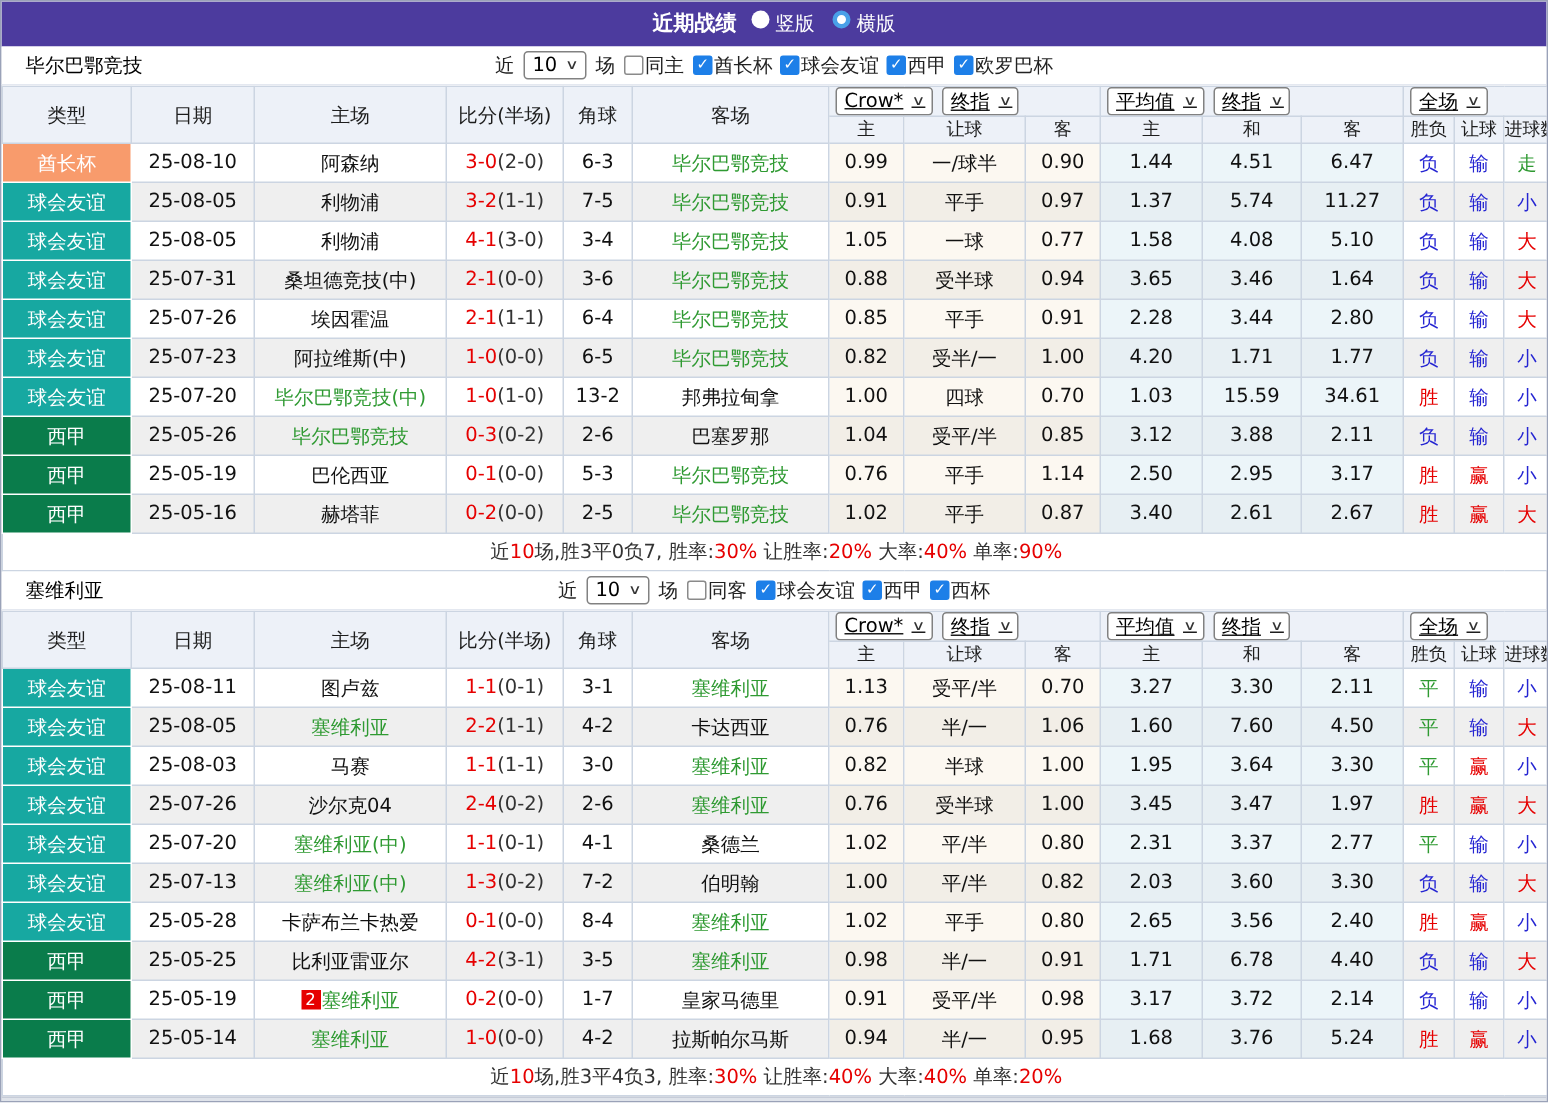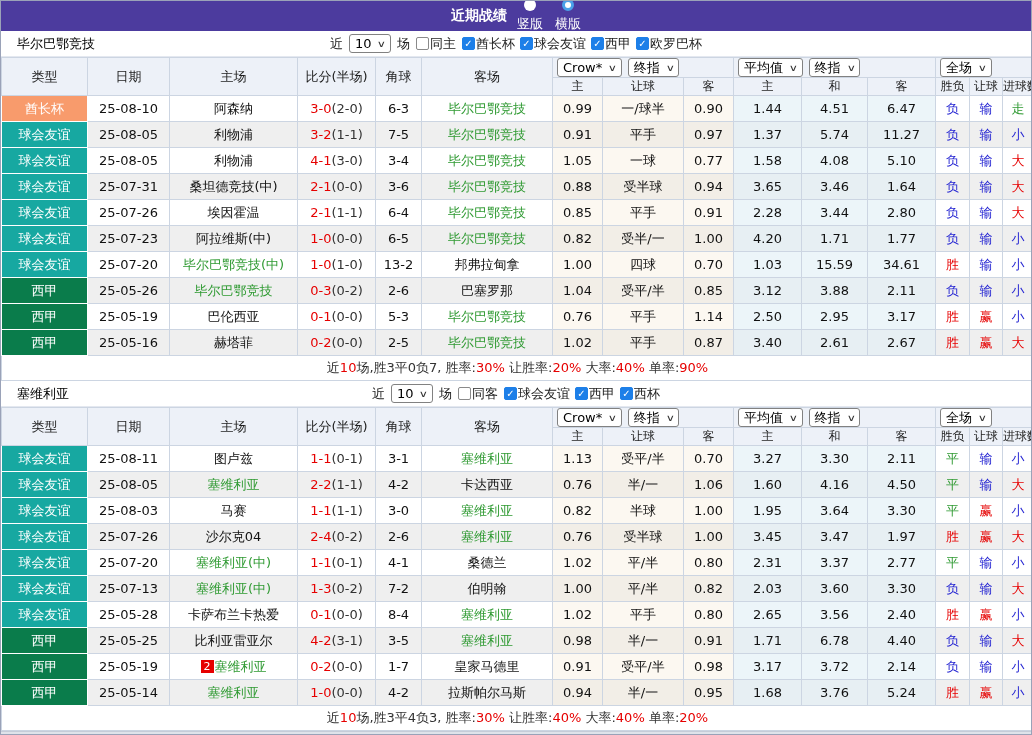--- a/index.html
+++ b/index.html
@@ -2,40 +2,40 @@
 <html><head>
 <meta charset="utf-8">
 <style>
   * { box-sizing: border-box; }
   body { margin:0; background:#fff; font-family:"DejaVu Sans","Liberation Sans",sans-serif; font-size:13px; color:#222; }
   .page { width:1032px; height:735px; border:1px solid #9aa2b8; overflow:hidden; background:#fff; position:relative; }
 
   
   .titlebar { height:30px; background:#4c3b9e; color:#fff; display:flex; align-items:center; justify-content:center; gap:10px; }
   .titlebar .title { font-weight:bold; font-size:14px; }
-  .radio-item { display:inline-flex; align-items:center; gap:4px; font-size:13px;flex-direction:column; }
+  .radio-item { display:inline-flex; gap:4px; font-size:13px; }
   .radio { width:12px; height:12px; border-radius:50%; background:#fff; display:inline-block; }
   .radio.sel { width:12px; height:12px; border:3px solid #4aa0e8; background:#fff; }
 
   
   .filter-row { position:relative; height:26px; display:flex; align-items:center; justify-content:center; gap:6px; background:#fff; border-bottom:1px solid #e4e8f0; }
   .team-name { position:absolute; left:16px; color:#000; }
   .fitem { display:inline-flex; align-items:center; gap:1px; }
   .checkbox { width:13px; height:13px; border:1px solid #8a8a8a; border-radius:2px; background:#fff; display:inline-block; line-height:12px; font-size:10px; text-align:center; }
   .checkbox.checked { background:#1d7fe8; border-color:#1d7fe8; color:#fff; font-weight:bold; }
   .fselect { display:inline-flex; align-items:center; gap:7px; border:1px solid #818181; border-radius:3px; background:#fff; height:19px; padding:0 5px; color:#000; white-space:nowrap; }
   .fselect .chev { font-size:9px; color:#333; transform:scaleX(1.4); }
 
   
   table { border-collapse:collapse; table-layout:fixed; width:1032px; }
   th, td { border:1px solid #ccd5e2; text-align:center; padding:0; white-space:nowrap; overflow:hidden; }
   thead th { background:#edf1f8; font-weight:normal; color:#1d1d1d; font-size:13px; }
   thead tr.drop-row th { height:20px; }
   thead tr.sub-row th { height:18px; font-size:12px; }
-  thead th.span-cell { background:#edf1f8; text-align:left; }
+  thead th.span-cell { background:#edf1f8; text-align:left;text-decoration:underline; }
   .dd-wrap { display:flex; align-items:center; gap:6px; padding-left:4px; }
   tbody td { height:26px; font-size:13px; color:#111; }
   tbody tr:nth-child(even) td { background:#efefef; }
   tbody tr:nth-child(odd) td { background:#fff; }
   tbody tr:nth-child(odd) td.crow-col { background:#fcf8f1; }
   tbody tr:nth-child(odd) td.avg-col { background:#ecf5f9; }
   tbody tr:nth-child(even) td.crow-col { background:#f2eee7; }
   tbody tr:nth-child(even) td.avg-col { background:#e7eff3; }
   td.type-cell { color:#fff; border-color:#fff; font-size:13px; }
   .score-main { color:#e60000; }
@@ -473,21 +473,21 @@
             <td class="type-cell" style="background: rgb(23, 168, 161);">球会友谊</td>
             <td>25-08-05</td>
             <td><span class="focal">塞维利亚</span></td>
             <td><span class="score-main">2-2</span><span class="score-half">(1-1)</span></td>
             <td>4-2</td>
             <td><span>卡达西亚</span></td>
             <td class="crow-col">0.76</td>
             <td class="crow-col">半/一</td>
             <td class="crow-col">1.06</td>
             <td class="avg-col">1.60</td>
-            <td class="avg-col">4.16</td>
+            <td class="avg-col">7.60</td>
             <td class="avg-col">4.50</td>
             <td class="green">平</td>
             <td class="blue">输</td>
             <td class="red">大</td>
           </tr>
           <tr>
             <td class="type-cell" style="background: rgb(23, 168, 161);">球会友谊</td>
             <td>25-08-03</td>
             <td><span>马赛</span></td>
             <td><span class="score-main">1-1</span><span class="score-half">(1-1)</span></td>

